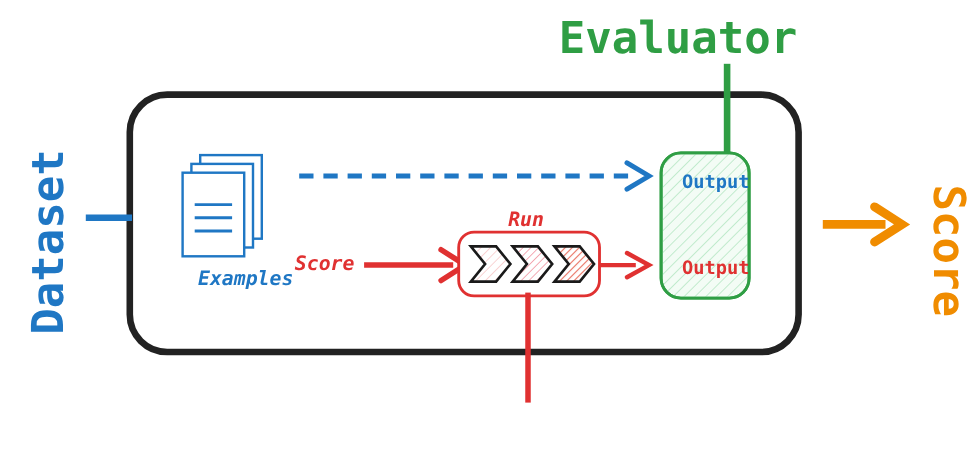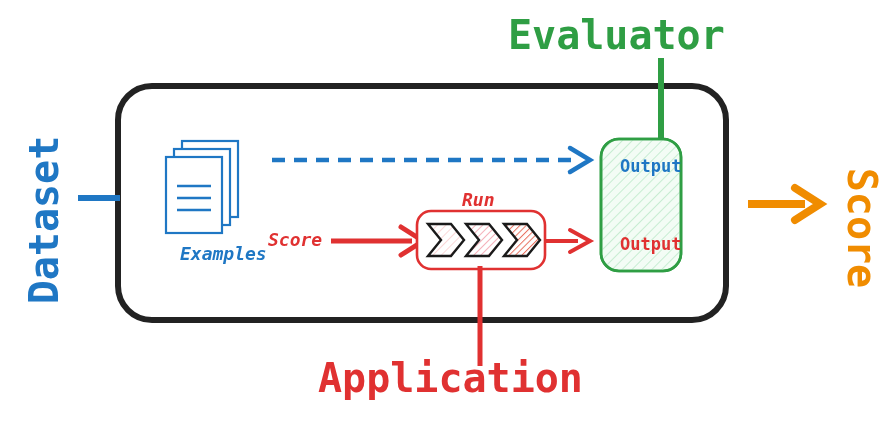--- a/index.html
+++ b/index.html
@@ -189,21 +189,20 @@
       <polyline points="795,188 820,204 795,220" fill="none" stroke="#f08c00" stroke-width="8" stroke-linecap="round" stroke-linejoin="miter"></polyline>
     </g>
   </svg>
 
   <div class="lbl side-label" id="lbl-dataset" style="color:#1f77c4">Dataset</div>
 
   <div class="lbl side-label" id="lbl-score" style="color:#f08c00">Score</div>
 
   <div class="lbl big-label" id="lbl-evaluator" style="color:#2f9e44">Evaluator</div>
 
-  <div class="lbl big-label" id="lbl-application" style="color:#e03131">Application</div>
 
   <div class="lbl mid-label" id="lbl-examples" style="color:#1f77c4">Examples</div>
 
 
   <div class="lbl mid-label" id="lbl-input" style="color:#e03131">Score</div>
 
   <div class="lbl mid-label" id="lbl-run" style="color:#e03131">Run</div>
 
   <div class="lbl small-label" id="lbl-output-top" style="color:#1f77c4">Output</div>
 

